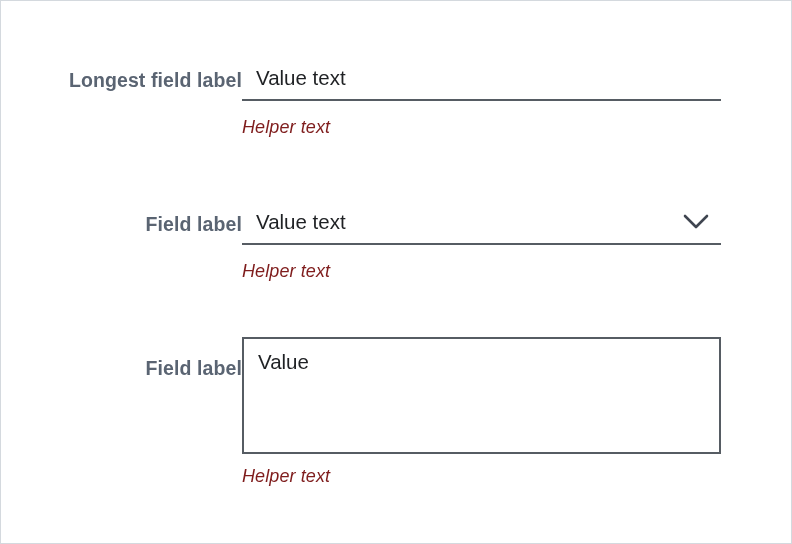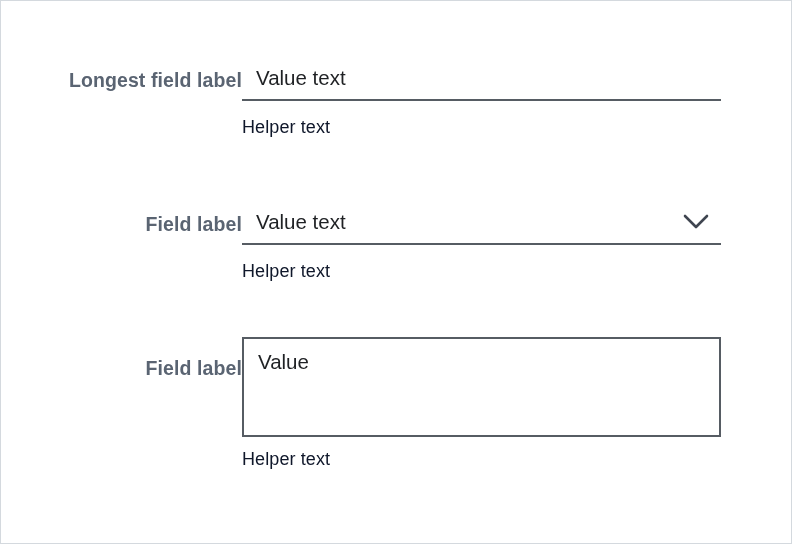--- a/index.html
+++ b/index.html
@@ -111,39 +111,40 @@
     width: 30px;
     height: 30px;
     margin-right: 10px;
   }
   .chevron svg { display: block; }
 
   
   .textarea-box {
     position: relative;
     width: 479px;
-    height: 100px;
+    height: 117px;
     border: 2px solid #565c63;
     box-sizing: border-box;
     background: #ffffff;
   }
   .textarea-box .value {
     position: absolute;
     left: 14px;
     top: 11px;
     font-size: 20.5px;
     color: #1f2124;
     line-height: 1.2;
     font-weight: 400;
   }
 
   
   .helper-text {
     font-size: 18px;
-    color: #0f172a;
+    font-style: italic;
+    color: #7f1d1d;
     line-height: 1.2;
     padding-left: 0px;
     margin-top: 16px;
     letter-spacing: 0.1px;
   }
   #row-3 .helper-text { margin-top: 12px; }
 </style>
 </head>
 <body>
 

